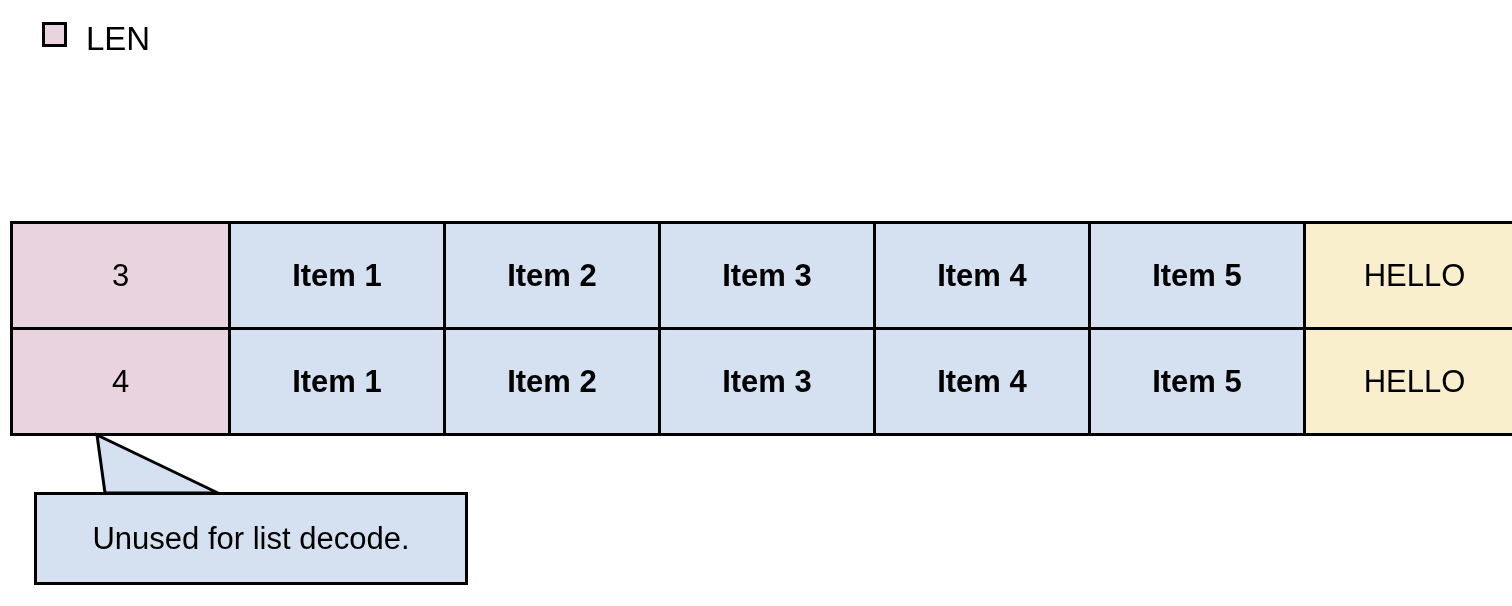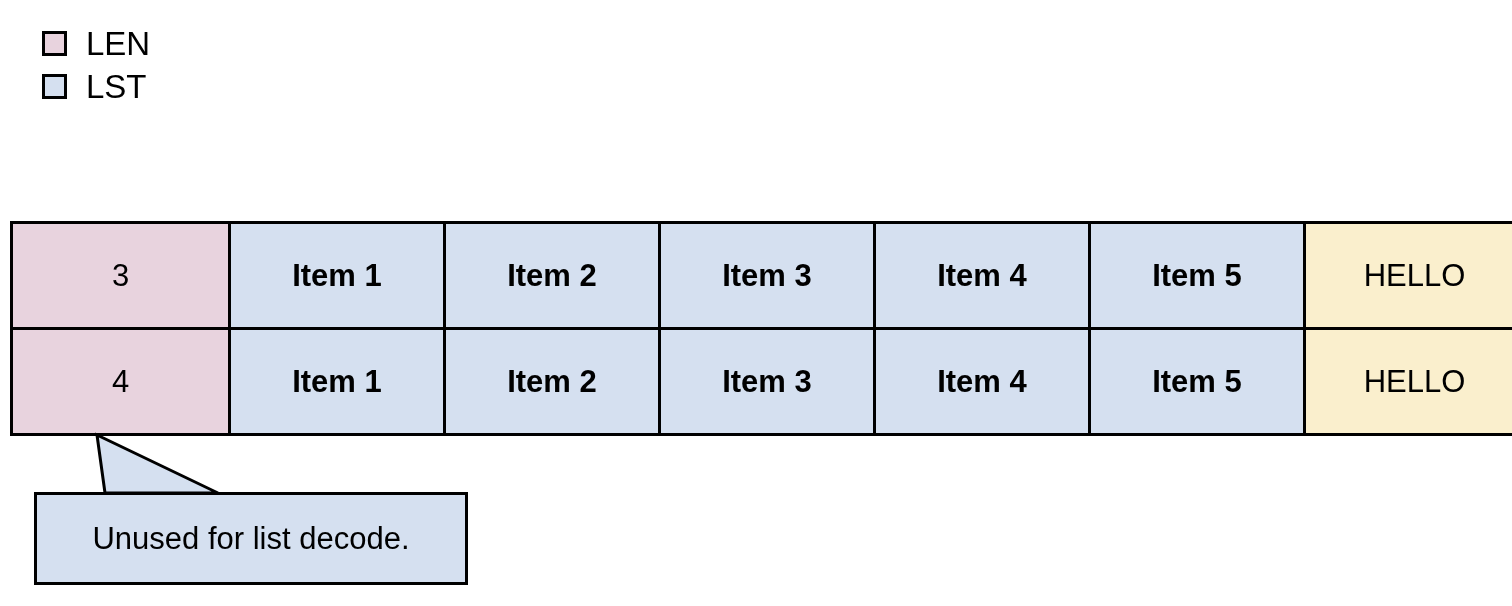--- a/index.html
+++ b/index.html
@@ -18,21 +18,20 @@
 
   
   #legend {
     position: absolute;
     left: 42px;
     top: 22px;
     width: 400px;
   }
   .legend-row {
     display: flex;
-    align-items: center;
     height: 43px;
   }
   .legend-swatch {
     width: 25px;
     height: 25px;
     border: 3px solid #000000;
     box-sizing: border-box;
     flex: 0 0 auto;
   }
   .legend-label {
@@ -103,24 +102,20 @@
 </head>
 <body>
 
 <div id="legend">
 
   <div class="legend-row">
     <span class="legend-swatch" style="background:#E8D3DE"></span>
     <span class="legend-label">LEN</span>
   </div>
 
-  <div class="legend-row">
-    <span class="legend-swatch" style="background:#D5E0F0"></span>
-    <span class="legend-label">LST</span>
-  </div>
 
 
 </div>
 
 <table id="packet-table">
   <tbody>
     <tr>
       <td class="cell-len" style="background:#E8D3DE">3</td>
       <td class="cell-lst" style="background:#D5E0F0">Item 1</td>
       <td class="cell-lst" style="background:#D5E0F0">Item 2</td>

